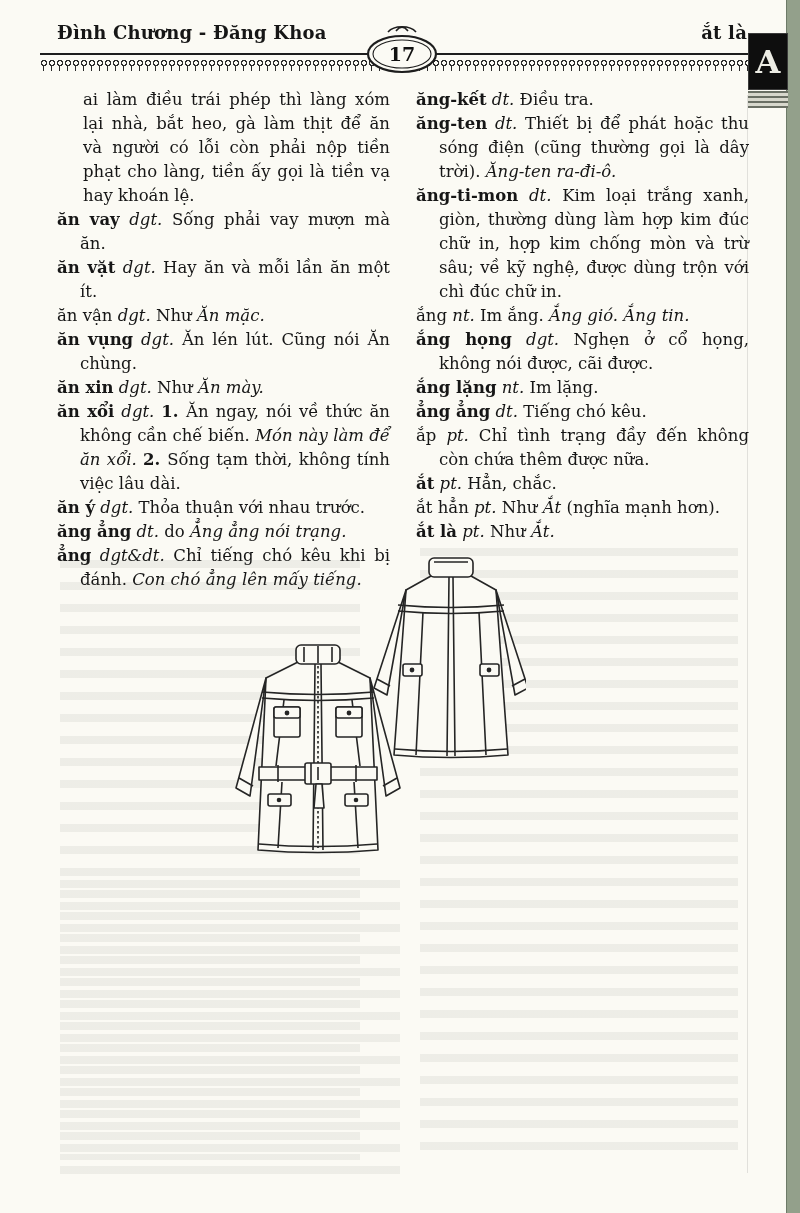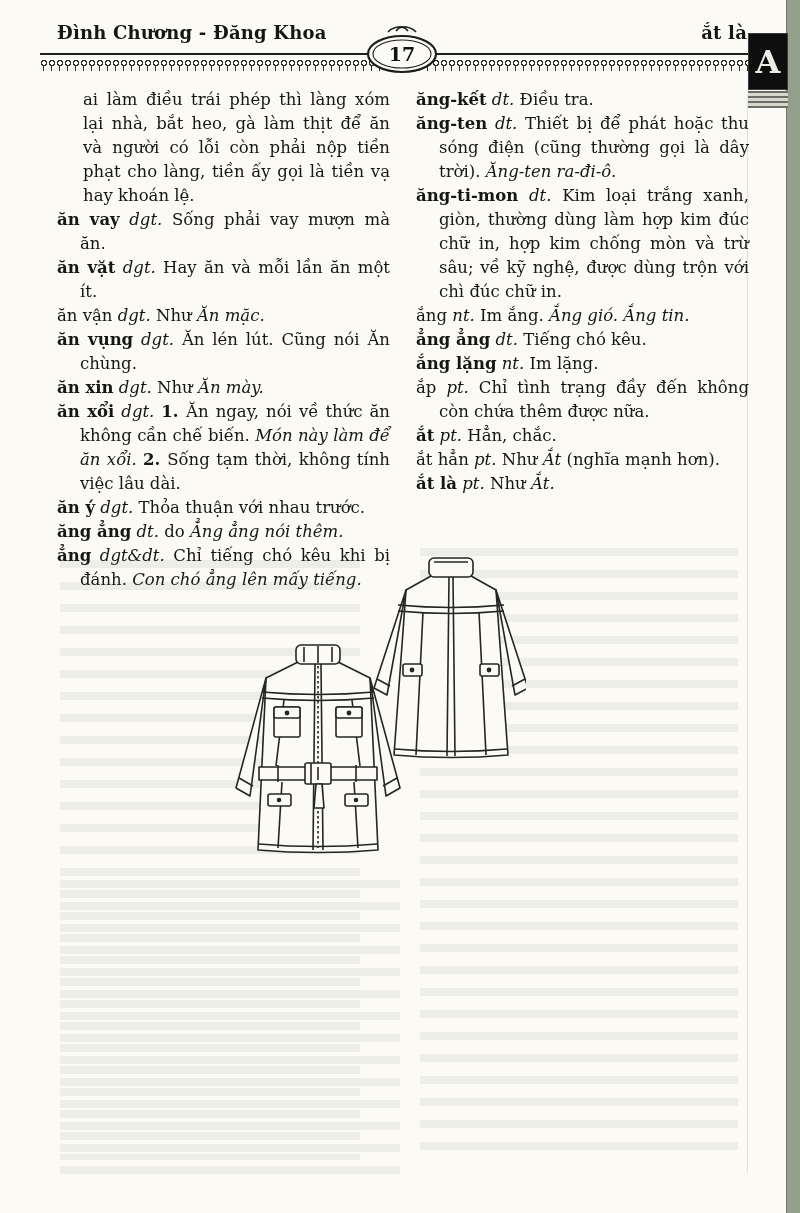--- a/index.html
+++ b/index.html
@@ -75,30 +75,31 @@
 <div class="columns">
   <div class="col" id="col-left">
       <p class="entry continuation"><span>ai làm điều trái phép thì làng xóm lại nhà, bắt heo, gà làm thịt để ăn và người có lỗi còn phải nộp tiền phạt cho làng, tiền ấy gọi là tiền vạ hay khoán lệ.</span></p>
       <p class="entry"><span style="font-weight: bold;">ăn vay</span><span style="font-style: italic;"> dgt. </span><span>Sống phải vay mượn mà ăn.</span></p>
       <p class="entry"><span style="font-weight: bold;">ăn vặt</span><span style="font-style: italic;"> dgt. </span><span>Hay ăn và mỗi lần ăn một ít.</span></p>
       <p class="entry"><span style="font-weight: normal;">ăn vận</span><span style="font-style: italic;"> dgt. </span><span>Như </span><span style="font-style: italic;">Ăn mặc.</span></p>
       <p class="entry"><span style="font-weight: bold;">ăn vụng</span><span style="font-style: italic;"> dgt. </span><span>Ăn lén lút. Cũng nói Ăn chùng.</span></p>
       <p class="entry"><span style="font-weight: bold;">ăn xin</span><span style="font-style: italic;"> dgt. </span><span>Như </span><span style="font-style: italic;">Ăn mày.</span></p>
       <p class="entry"><span style="font-weight: bold;">ăn xổi</span><span style="font-style: italic;"> dgt. </span><span style="font-weight: bold;">1. </span><span>Ăn ngay, nói về thức ăn không cần chế biến. </span><span style="font-style: italic;">Món này làm để ăn xổi. </span><span style="font-weight: bold;">2. </span><span>Sống tạm thời, không tính việc lâu dài.</span></p>
       <p class="entry"><span style="font-weight: bold;">ăn ý</span><span style="font-style: italic;"> dgt. </span><span>Thỏa thuận với nhau trước.</span></p>
-      <p class="entry"><span style="font-weight: bold;">ăng ẳng</span><span style="font-style: italic;"> dt. </span><span>do </span><span style="font-style: italic;">Ẳng ẳng nói thêm.</span></p>
+      <p class="entry"><span style="font-weight: bold;">ăng ẳng</span><span style="font-style: italic;"> dt. </span><span>do </span><span style="font-style: italic;">Ẳng ẳng nói trạng.</span></p>
       <p class="entry"><span style="font-weight: bold;">ẳng</span><span style="font-style: italic;"> dgt&amp;dt. </span><span>Chỉ tiếng chó kêu khi bị đánh. </span><span style="font-style: italic;">Con chó ẳng lên mấy tiếng.</span></p>
     </div>
   <div class="col" id="col-right">
       <p class="entry"><span style="font-weight: bold;">ăng-kết</span><span style="font-style: italic;"> dt. </span><span>Điều tra.</span></p>
       <p class="entry"><span style="font-weight: bold;">ăng-ten</span><span style="font-style: italic;"> dt. </span><span>Thiết bị để phát hoặc thu sóng điện (cũng thường gọi là dây trời). </span><span style="font-style: italic;">Ăng-ten ra-đi-ô.</span></p>
       <p class="entry"><span style="font-weight: bold;">ăng-ti-mon</span><span style="font-style: italic;"> dt. </span><span>Kim loại trắng xanh, giòn, thường dùng làm hợp kim đúc chữ in, hợp kim chống mòn và trừ sâu; về kỹ nghệ, được dùng trộn với chì đúc chữ in.</span></p>
       <p class="entry"><span style="font-weight: normal;">ắng</span><span style="font-style: italic;"> nt. </span><span>Im ắng. </span><span style="font-style: italic;">Ắng gió. Ắng tin.</span></p>
+      <p class="entry"><span style="font-weight: bold;">ắng họng</span><span style="font-style: italic;"> dgt. </span><span>Nghẹn ở cổ họng, không nói được, cãi được.</span></p>
+      <p class="entry"><span style="font-weight: bold;">ắng lặng</span><span style="font-style: italic;"> nt. </span><span>Im lặng.</span></p>
       <p class="entry"><span style="font-weight: bold;">ẳng ẳng</span><span style="font-style: italic;"> dt. </span><span>Tiếng chó kêu.</span></p>
-      <p class="entry"><span style="font-weight: bold;">ắng lặng</span><span style="font-style: italic;"> nt. </span><span>Im lặng.</span></p>
       <p class="entry"><span style="font-weight: normal; margin-top: 32px;">ắp</span><span style="font-style: italic;"> pt. </span><span>Chỉ tình trạng đầy đến không còn chứa thêm được nữa.</span></p>
       <p class="entry"><span style="font-weight: bold;">ắt</span><span style="font-style: italic;"> pt. </span><span>Hẳn, chắc.</span></p>
       <p class="entry"><span style="font-weight: normal;">ắt hẳn</span><span style="font-style: italic;"> pt. </span><span>Như </span><span style="font-style: italic;">Ắt</span><span> (nghĩa mạnh hơn).</span></p>
       <p class="entry"><span style="font-weight: bold;">ắt là</span><span style="font-style: italic;"> pt. </span><span>Như </span><span style="font-style: italic;">Ắt.</span></p>
     </div>
 </div>
 
 <svg class="illustration" width="300" height="318" viewBox="0 0 300 318">
   <g fill="#fbfaf4" stroke="#252525" stroke-width="1.6" stroke-linejoin="round">
 

